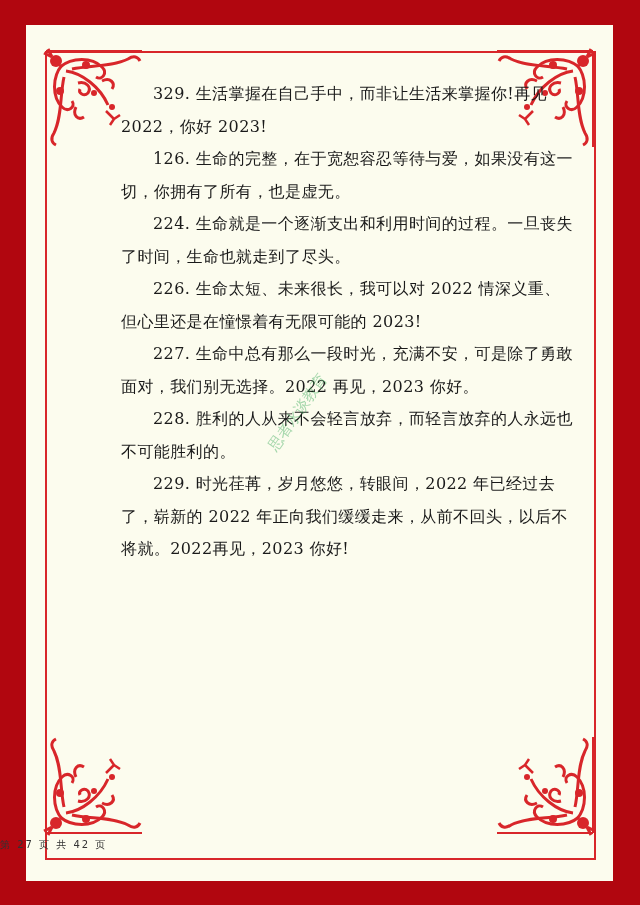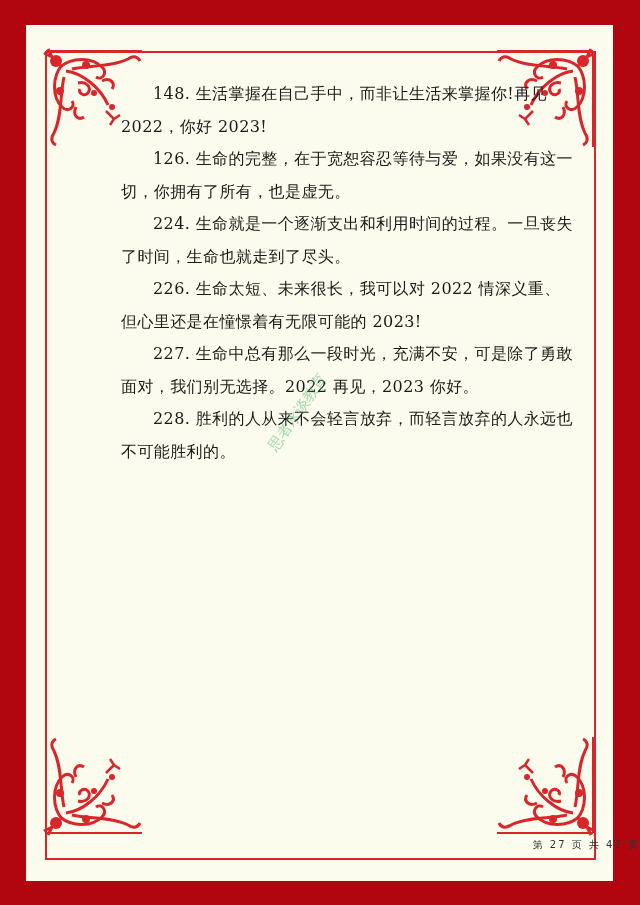--- a/index.html
+++ b/index.html
@@ -32,21 +32,21 @@
 
     .content {
       position: absolute; left: 121px; top: 78px; width: 452px;
       color: #1a1a1a;
       font-size: 16px;
       line-height: 32.5px;
     }
     .item { margin: 0; text-indent: 32px; letter-spacing: 0.4px; }
     .footer {
       position: absolute; left: 0; width: 640px; top: 838px;
-      text-align: right; font-size: 10px; color: #333;
+      text-align: left; font-size: 10px; color: #333;
       font-family: "DejaVu Sans", sans-serif; letter-spacing: 2px;
     }
     .watermark {
       position: absolute; left: 272px; top: 440px;
       color: rgba(60,170,90,0.45);
       font-size: 15px; transform: rotate(-55deg);
       transform-origin: left center; white-space: nowrap;
       font-family: "DejaVu Sans", sans-serif;
     }
   </style>
@@ -139,23 +139,24 @@
       <circle cx="70" cy="60" r="3" fill="#d8262a" stroke="none"></circle>
       <path d="M36 36 C44 34 50 40 46 46 C42 50 36 46 38 42"></path>
       <path d="M60 34 C68 30 74 36 70 42"></path>
       <path d="M34 60 C30 68 36 74 42 70"></path>
       <path d="M64 64 L72 72 M72 72 L78 68 M72 72 L68 78" stroke-width="2.5"></path>
     </svg>
   </div>
 </div>
 
 <div class="content">
-  <p class="item">148. 生活掌握在自己手中，而非让生活来掌握你!再见2022，你好 2023!</p>
+  <p class="item">329. 生活掌握在自己手中，而非让生活来掌握你!再见2022，你好 2023!</p>
   <p class="item">126. 生命的完整，在于宽恕容忍等待与爱，如果没有这一切，你拥有了所有，也是虚无。</p>
   <p class="item">224. 生命就是一个逐渐支出和利用时间的过程。一旦丧失了时间，生命也就走到了尽头。</p>
   <p class="item">226. 生命太短、未来很长，我可以对 2022 情深义重、但心里还是在憧憬着有无限可能的 2023!</p>
   <p class="item">227. 生命中总有那么一段时光，充满不安，可是除了勇敢面对，我们别无选择。2022 再见，2023 你好。</p>
   <p class="item">228. 胜利的人从来不会轻言放弃，而轻言放弃的人永远也不可能胜利的。</p>
+  <p class="item">229. 时光荏苒，岁月悠悠，转眼间，2022 年已经过去了，崭新的 2022 年正向我们缓缓走来，从前不回头，以后不将就。2022再见，2023 你好!</p>
 </div>
 
 <div class="watermark">思者水谈教育</div>
 
 <div class="footer">第 27 页 共 42 页</div>
 
 </body></html>

